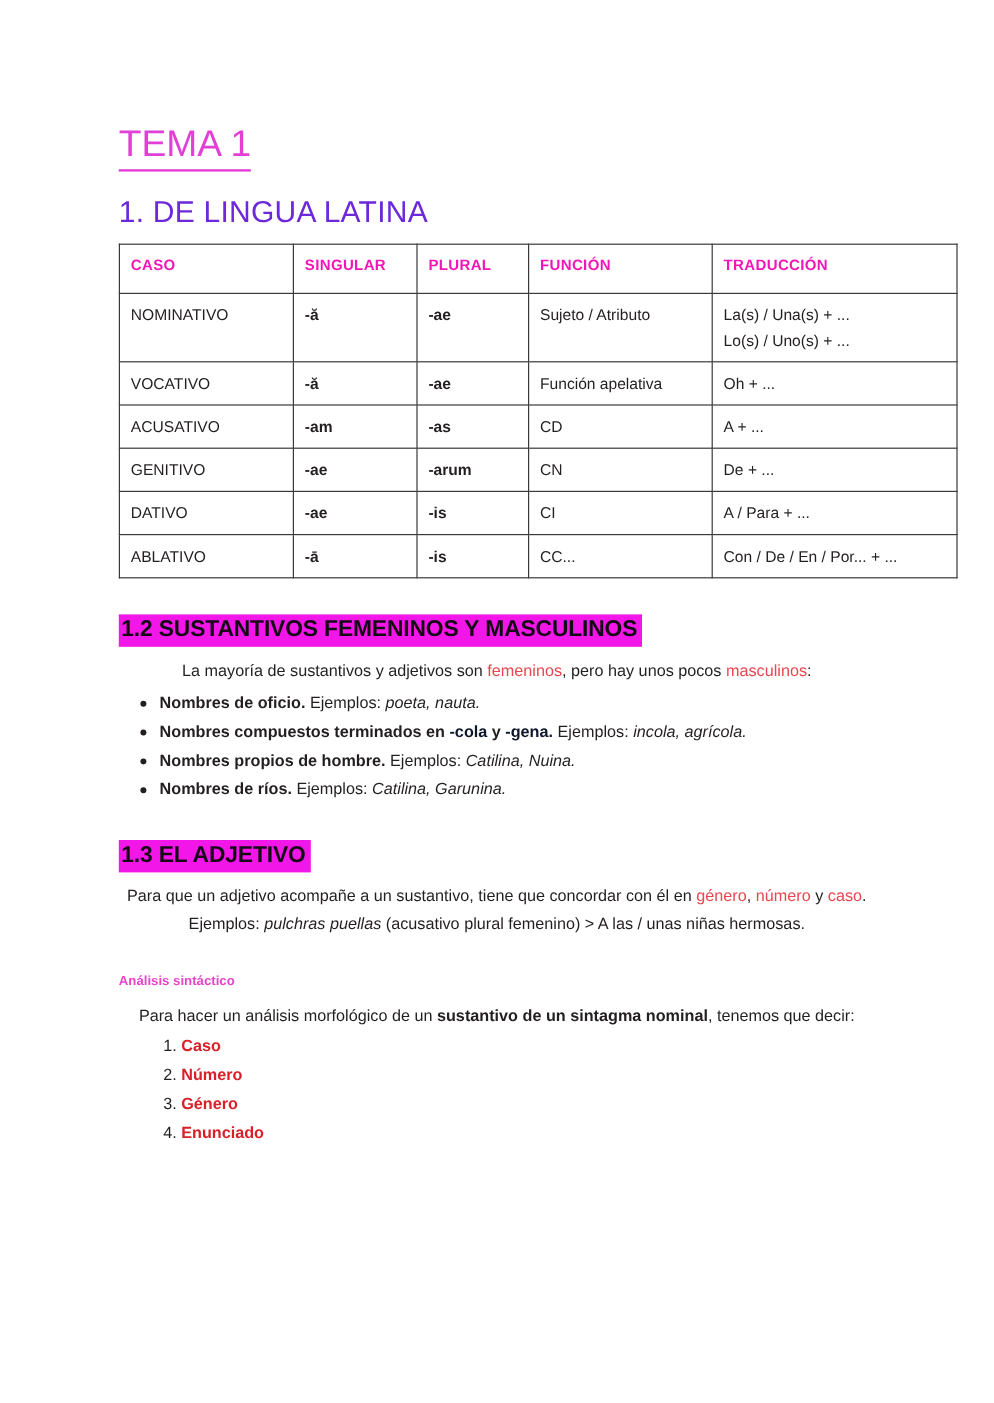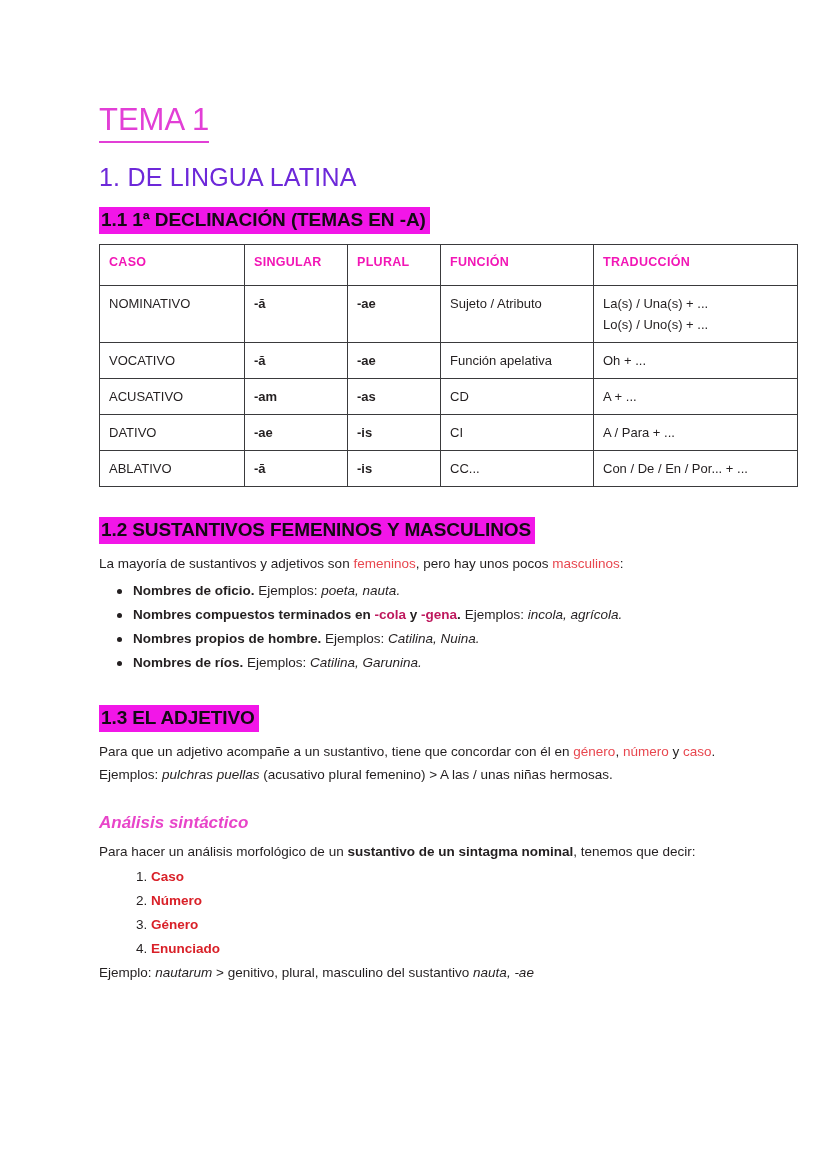--- a/index.html
+++ b/index.html
@@ -54,37 +54,37 @@
     font-size: 19px;
     font-weight: 700;
     color: #140a14;
     background: #f216e8;
     margin: 14px 0 0 0;
     padding: 1px 4px 2px 2px;
     line-height: 24px;
     letter-spacing: -0.1px;
   }
   h4.minor-heading {
-    font-size: 17px;
+    font-size: 11px;
     font-weight: 700;
     color: #e844c9;
     margin: 0 0 6px 0;
     line-height: 22px;
-    font-style: italic;
   }
 
   
   p.body, .body {
     font-size: 13.5px;
     line-height: 23px;
     color: #231f20;
     margin: 0;
+    text-align: center;
   }
   .red      { color: #e8474f; }
-  .red-bold { color: #be185d; font-weight: 700; }
+  .red-bold { color: #0f172a; font-weight: 700; }
   .bold     { font-weight: 700; }
   .ital     { font-style: italic; }
 
   
   table.decl {
     border-collapse: collapse;
     width: 607px;
     margin-top: 10px;
     table-layout: fixed;
   }
@@ -159,23 +159,20 @@
 
 <div class="page">
   <div class="content">
 
     <div>
       <h1 class="doc-title">TEMA 1</h1>
     </div>
 
     <h2 class="section-title">1. DE LINGUA LATINA</h2>
 
-    <div>
-      <h3 class="subsection">1.1 1ª DECLINACIÓN (TEMAS EN -A)</h3>
-    </div>
 
     <table class="decl">
       <thead>
         <tr>
           <th class="c0">CASO</th>
           <th class="c1">SINGULAR</th>
           <th class="c2">PLURAL</th>
           <th class="c3">FUNCIÓN</th>
           <th class="c4">TRADUCCIÓN</th>
         </tr>
@@ -200,20 +197,29 @@
             <span class="ln">Oh +  ...</span>
           </td>
         </tr>
         <tr>
           <td class="c0">ACUSATIVO</td>
           <td class="c1 ending">-am</td>
           <td class="c2 ending">-as</td>
           <td class="c3">CD</td>
           <td class="c4">
             <span class="ln">A + ...</span>
+          </td>
+        </tr>
+        <tr>
+          <td class="c0">GENITIVO</td>
+          <td class="c1 ending">-ae</td>
+          <td class="c2 ending">-arum</td>
+          <td class="c3">CN</td>
+          <td class="c4">
+            <span class="ln">De + ...</span>
           </td>
         </tr>
         <tr>
           <td class="c0">DATIVO</td>
           <td class="c1 ending">-ae</td>
           <td class="c2 ending">-is</td>
           <td class="c3">CI</td>
           <td class="c4">
             <span class="ln">A / Para + ...</span>
           </td>
@@ -261,16 +267,15 @@
 
     <p class="body"><span>Para hacer un análisis morfológico de un </span><span class="bold">sustantivo de un sintagma nominal</span><span>, tenemos que decir:</span></p>
 
     <ol class="numbered">
       <li><span>Caso</span></li>
       <li><span>Número</span></li>
       <li><span>Género</span></li>
       <li><span>Enunciado</span></li>
     </ol>
 
-    <p class="body"><span>Ejemplo: </span><span class="ital">nautarum</span><span> &gt; genitivo, plural, masculino del sustantivo </span><span class="ital">nauta, -ae</span></p>
 
   </div>
 </div>
 
 </body></html>

